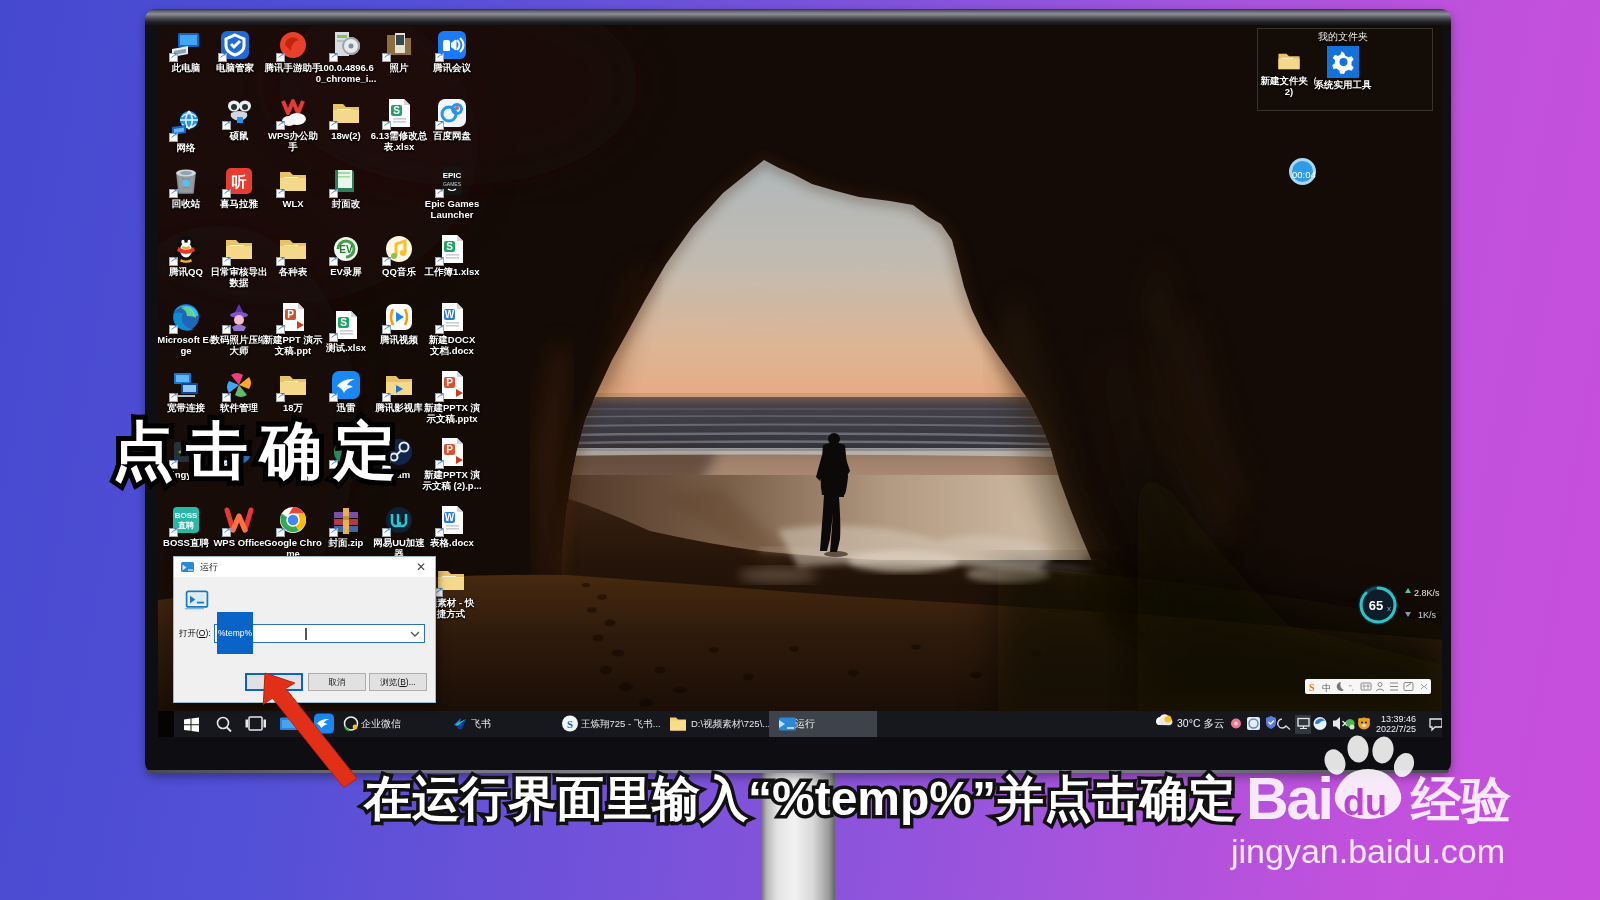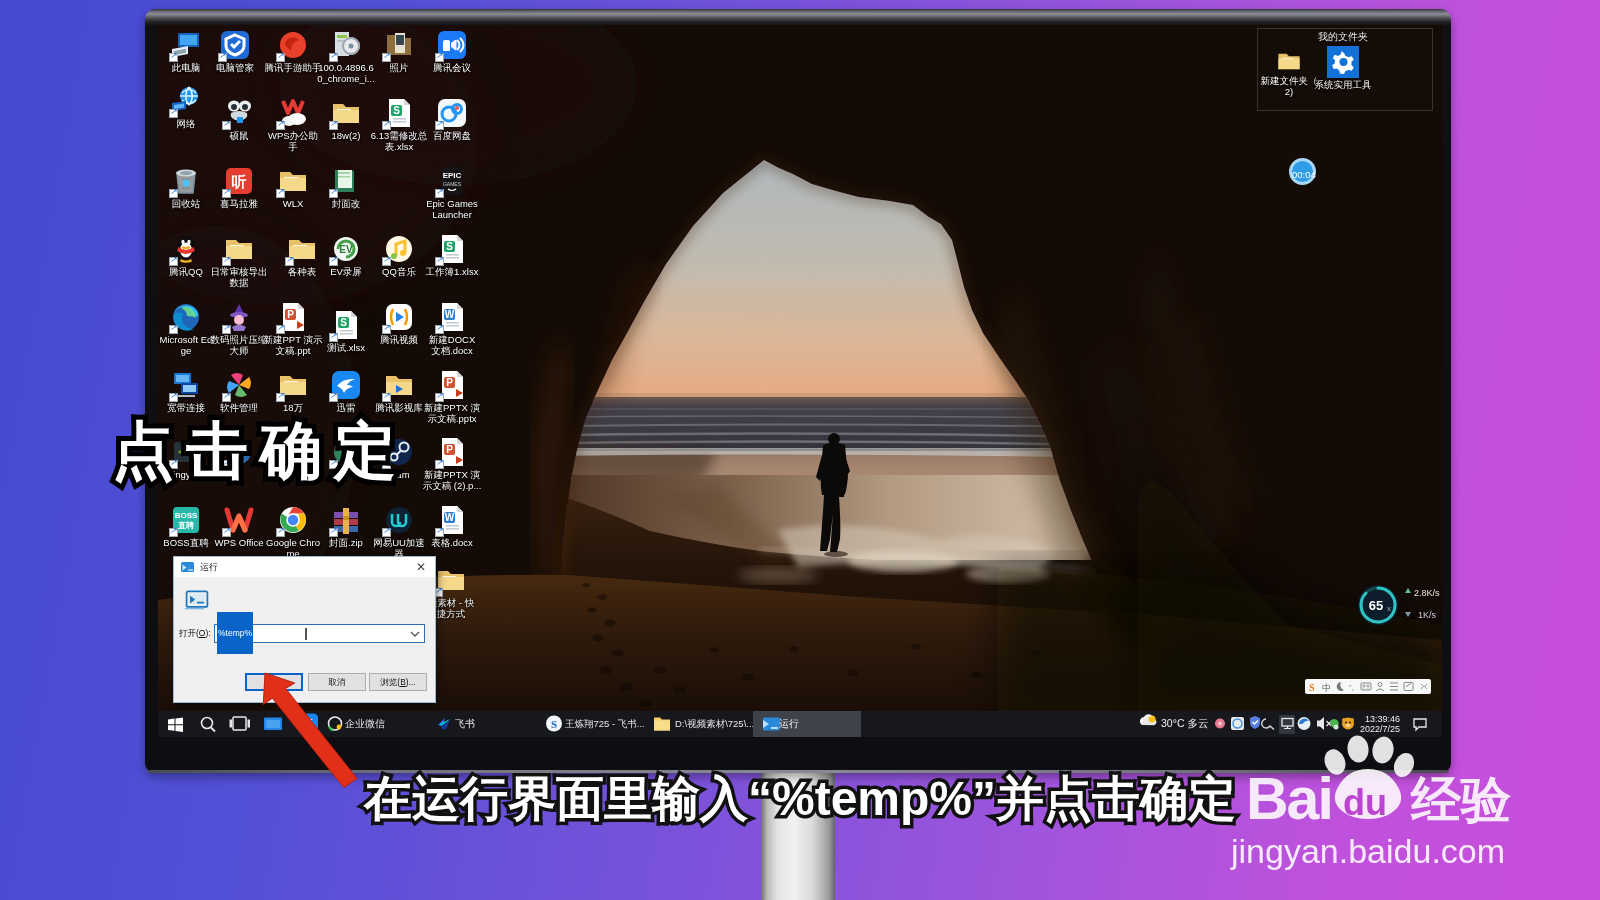--- a/index.html
+++ b/index.html
@@ -13,25 +13,25 @@
     background:linear-gradient(90deg,#6e6e6e 0,#b9b9b9 8%,#e3e3e3 22%,#f2f2f2 45%,#d9d9d9 70%,#9a9a9a 92%,#646464 100%); }
   #monitor { position:absolute; left:145px; top:9px; width:1306px; height:764px;
     background:linear-gradient(180deg,#303036 0,#60606a 2px,#8e8e98 5px,#505058 9px,#202026 13px,#101014 17px,#0e0e12 100%);
     border-radius:10px; box-shadow:0 4px 10px rgba(0,0,0,.35); }
   #monitor:after { content:""; position:absolute; left:2px; right:2px; bottom:0; height:3px;
     background:linear-gradient(90deg,#4a4a52,#72727c 20%,#8a8a94 50%,#72727c 80%,#4a4a52);
     border-radius:0 0 10px 10px; }
   #screen { position:absolute; left:158px; top:25px; width:1284px; height:712px; background:#060403; overflow:hidden; }
   #wall { position:absolute; left:0; top:0; width:1284px; height:686px; }
   
-  #taskbar { position:absolute; left:0; top:686px; width:1284px; height:26px; background:#17181d; }
+  #taskbar { position:absolute; left:16px; top:686px; width:1284px; height:26px; background:#17181d; }
   
   .dico { position:absolute; width:64px; text-align:center; }
   .dico .ig { position:relative; width:32px; height:32px; margin:0 auto; display:flex; align-items:center; justify-content:center; }
-  .dico .lb { margin-top:2px; color:#fff; font-size:9.5px; line-height:10.5px; white-space:nowrap; text-shadow:0 1px 2px #000,0 0 2px #000; }
+  .dico .lb { margin-top:2px; color:#fff; font-size:9.5px; line-height:10.5px; white-space:nowrap; text-shadow:0 1px 2px #000,0 0 2px #000;font-weight:bold; }
   .sc { position:absolute; left:-1px; bottom:-1px; width:9px; height:9px; background:#fff; border:1px solid #9aa7b0; display:block; }
   .sc:after { content:"\2197"; position:absolute; left:0px; top:-3px; font-size:8px; color:#1569c7; }
   
   #rundlg { position:absolute; left:173px; top:556px; width:263px; height:147px; background:#f0f0f0;
     border:1px solid #9fb9d0; box-shadow:2px 3px 8px rgba(0,0,0,.5); }
   #rdtitle { position:absolute; left:0; top:0; width:100%; height:20px; background:#fff; }
   #fence { position:absolute; left:1099px; top:3px; width:176px; height:83px;
     background:rgba(20,14,10,.35); border:1px solid rgba(190,190,190,.22); }
   #fencetitle { position:absolute; left:1099px; top:5px; width:172px; text-align:center;
     color:#eee; font-size:10px; text-shadow:0 1px 2px #000; }
@@ -453,21 +453,21 @@
       </div>
 <div class="dico" style="left:262px;top:4px">
         <div class="ig">
           <svg width="32" height="32">
             <use href="#i-meet"></use>
           </svg>
           <i class="sc"></i>
         </div>
         <div class="lb">腾讯会议</div>
       </div>
-<div class="dico" style="left:-4px;top:60px">
+<div class="dico" style="left:-4px;top:84px">
         <div class="ig">
           <svg width="32" height="32">
             <use href="#i-net"></use>
           </svg>
           <i class="sc"></i>
         </div>
         <div class="lb">网络</div>
       </div>
 <div class="dico" style="left:49px;top:72px">
         <div class="ig">
@@ -570,21 +570,21 @@
       </div>
 <div class="dico" style="left:49px;top:208px">
         <div class="ig">
           <svg width="32" height="32">
             <use href="#i-folder"></use>
           </svg>
           <i class="sc"></i>
         </div>
         <div class="lb">日常审核导出<br>数据</div>
       </div>
-<div class="dico" style="left:112px;top:208px">
+<div class="dico" style="left:103px;top:208px">
         <div class="ig">
           <svg width="32" height="32">
             <use href="#i-folder"></use>
           </svg>
           <i class="sc"></i>
         </div>
         <div class="lb">各种表</div>
       </div>
 <div class="dico" style="left:156px;top:208px">
         <div class="ig">

